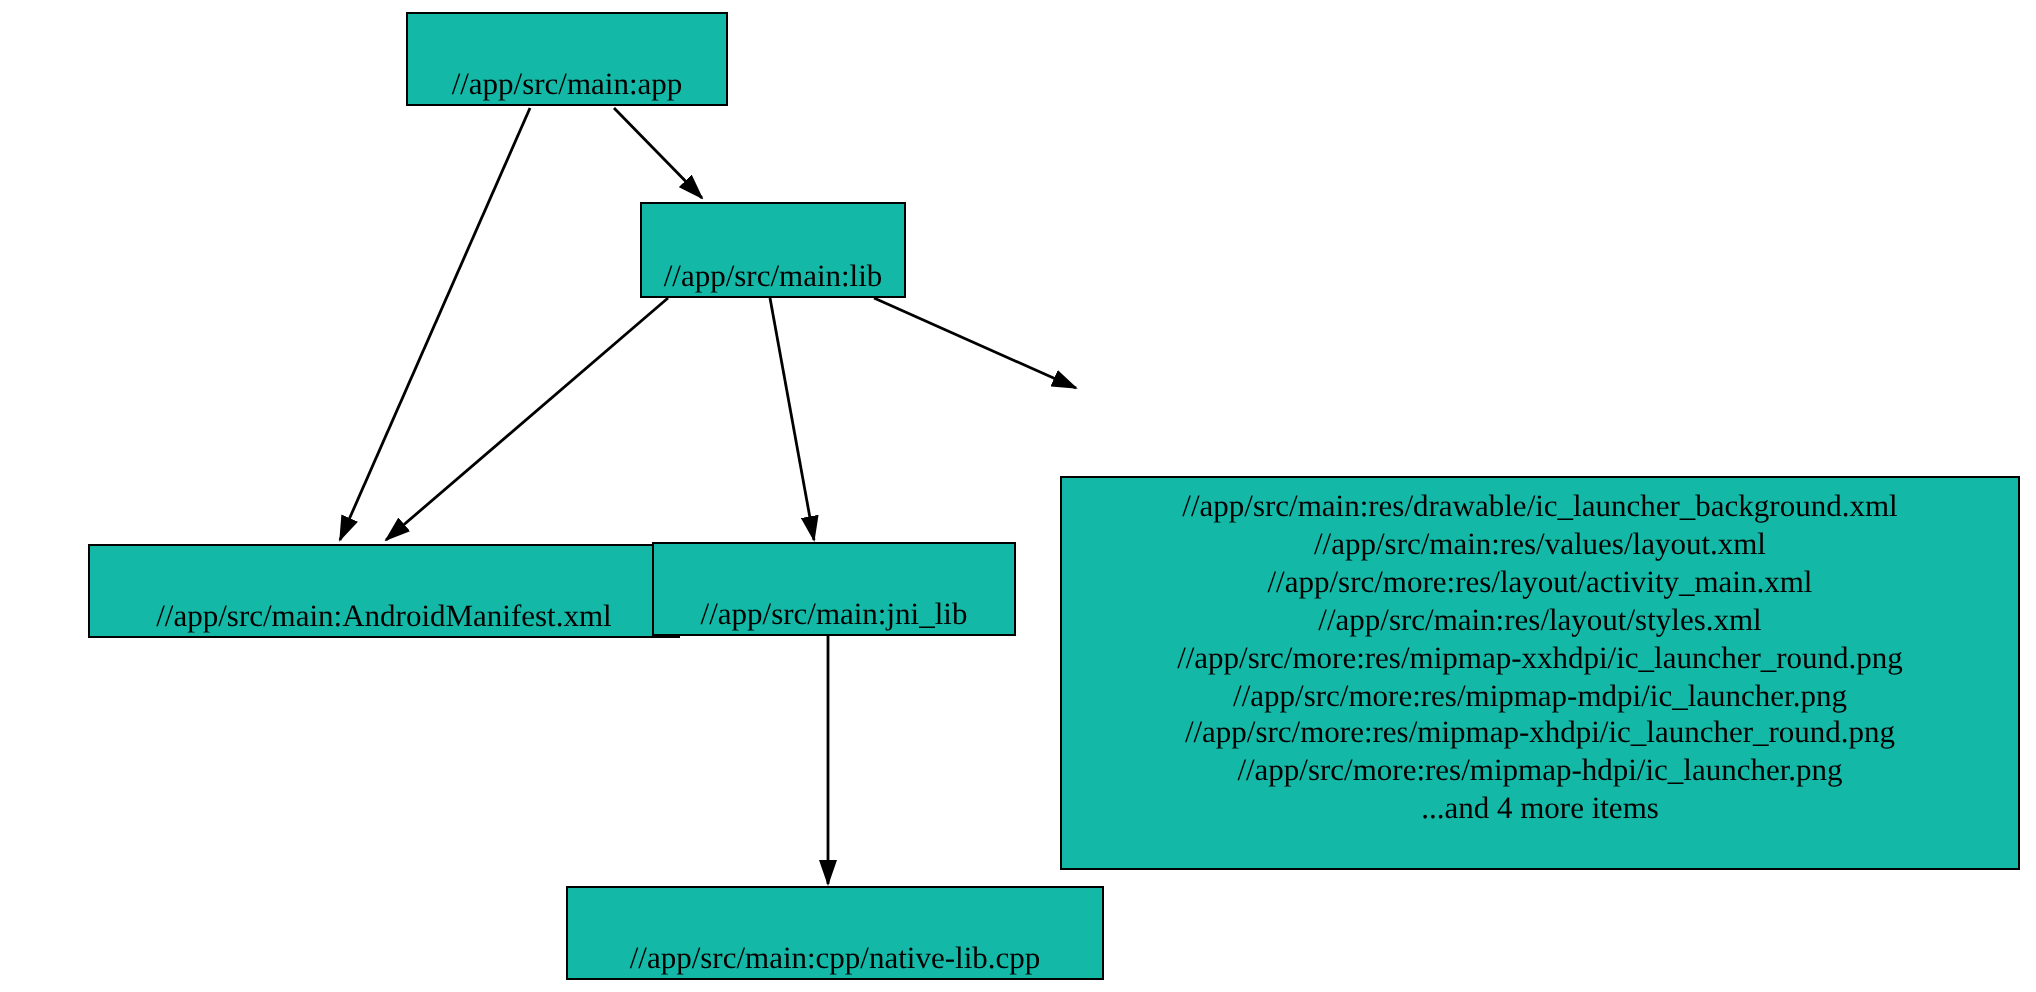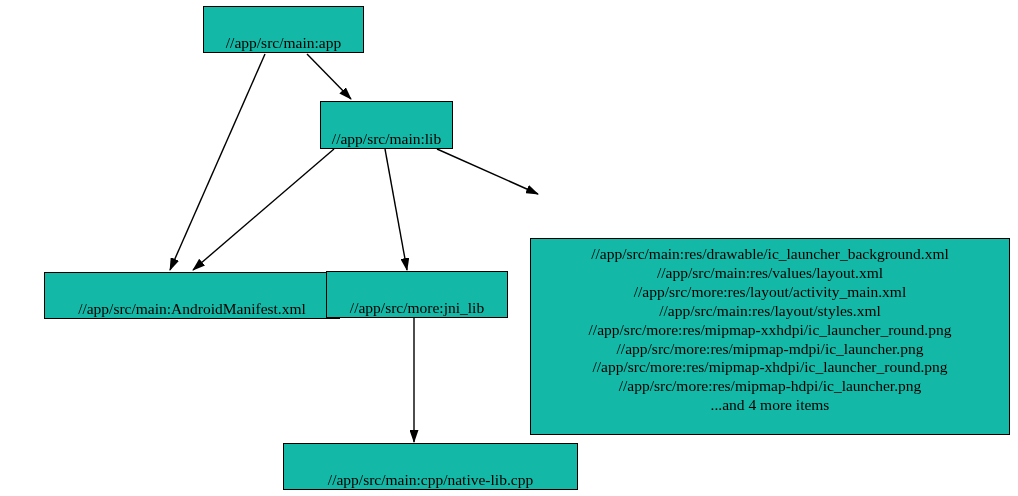--- a/index.html
+++ b/index.html
@@ -75,32 +75,32 @@
 
   <div class="node" style="left:320px; top:101px; width:133px; height:48px;">
     <span>//app/src/main:lib</span>
   </div>
 
   <div class="node" style="left:20px; top:272px; width:296px; height:47px;margin-left:24px;">
     <span>//app/src/main:AndroidManifest.xml</span>
   </div>
 
   <div class="node" style="left:326px; top:271px; width:182px; height:47px;">
-    <span>//app/src/more:jni_lib</span>
+    <span>//app/src/main:jni_lib</span>
   </div>
 
   <div class="node multiline" style="left:530px; top:196px; width:480px; height:197px;">
     <span class="line">//app/src/main:res/drawable/ic_launcher_background.xml</span>
     <span class="line">//app/src/main:res/values/layout.xml</span>
     <span class="line">//app/src/more:res/layout/activity_main.xml</span>
     <span class="line">//app/src/main:res/layout/styles.xml</span>
     <span class="line">//app/src/more:res/mipmap-xxhdpi/ic_launcher_round.png</span>
     <span class="line">//app/src/more:res/mipmap-mdpi/ic_launcher.png</span>
     <span class="line">//app/src/more:res/mipmap-xhdpi/ic_launcher_round.png</span>
     <span class="line">//app/src/more:res/mipmap-hdpi/ic_launcher.png</span>
     <span class="line">...and 4 more items</span>
   </div>
 
-  <div class="node" style="left:283px; top:443px; width:295px; height:47px;">
+  <div class="node" style="left:283px; top:443px; width:269px; height:47px;">
     <span>//app/src/main:cpp/native-lib.cpp</span>
   </div>
 
 </div>
 
 </body></html>

